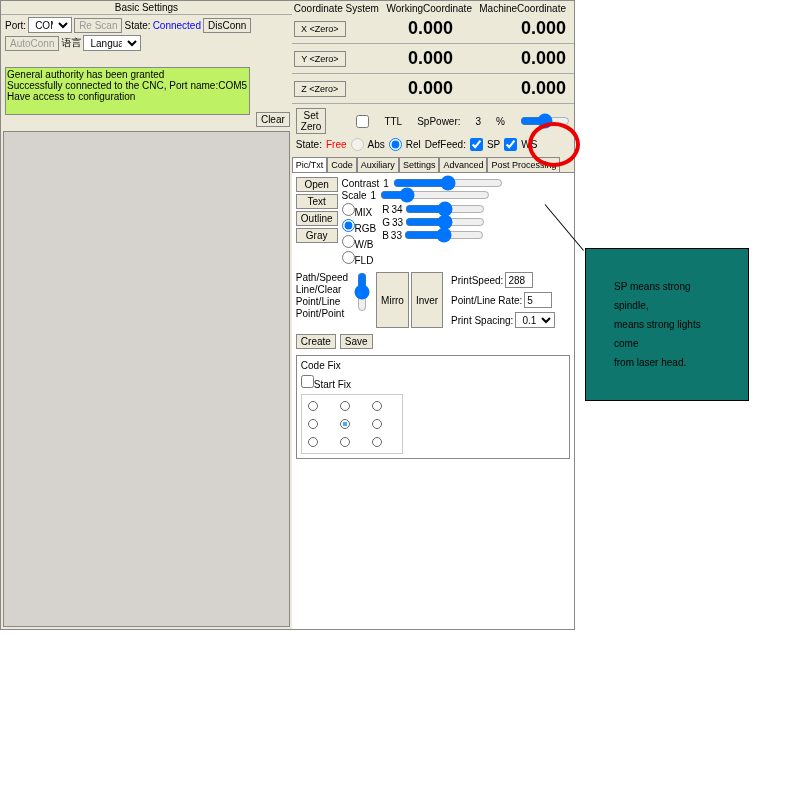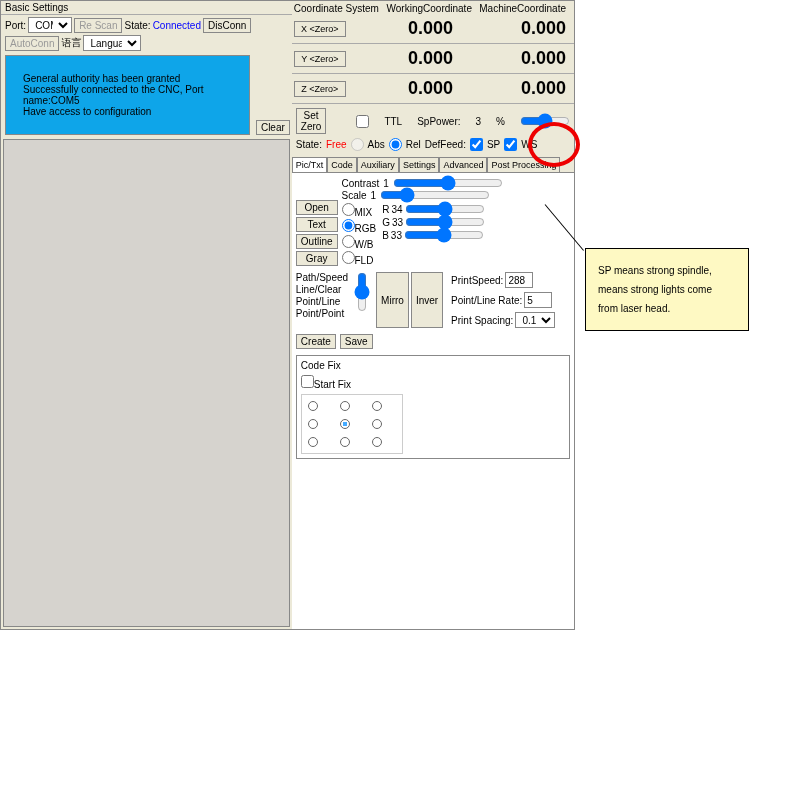--- a/index.html
+++ b/index.html
@@ -1,60 +1,60 @@
 <!DOCTYPE html>
 <html><head>
 <meta charset="utf-8">
 <style>
 * { box-sizing: border-box; margin: 0; padding: 0; font-family: "Microsoft YaHei", Arial, sans-serif; font-size: 10px; }
 body { background: #fff; width: 800px; height: 800px; position: relative; }
 .app { display: flex; width: 575px; height: 630px; border: 1px solid #888; background: #ece9d8; }
 .left { width: 340px; display: flex; flex-direction: column; }
 .right { flex: 1; display: flex; flex-direction: column; }
-.panel-title { background: #ece9d8; padding: 1px 4px; font-size: 10px; border-bottom: 1px solid #aaa; }
+.panel-title { background: #ece9d8; padding: 1px 4px; font-size: 10px; border-bottom: 1px solid #aaa; text-align: center; }
 .basic-row { display: flex; align-items: center; gap: 2px; padding: 2px 4px; flex-wrap: wrap; }
 .lbl { font-size: 10px; }
 select, input[type=text] { font-size: 10px; border: 1px solid #888; background: #fff; height: 16px; padding: 0 2px; }
 .btn { font-size: 10px; border: 1px solid #888; background: #ece9d8; padding: 1px 4px; cursor: pointer; }
 .btn:disabled { color: #999; }
 .state-connected { color: #00f; }
-.log-area { background: #0ea5e9; border: 1px solid #888; margin: 2px 4px; min-height: 48px; font-size: 10px; padding: 17px; position: relative; }
+.log-area { background: #bef264; border: 1px solid #888; margin: 14px 4px; min-height: 48px; font-size: 10px; padding: 1px; position: relative; }
 .log-wrap { display: flex; }
 .canvas-head { background: #ece9d8; font-size: 10px; padding: 2px 4px; }
 .canvas { flex: 1; background: #d6d3ce; margin: 2px; border: 1px solid #888; }
 .coord-head { display: flex; font-size: 9px; padding: 2px; }
 .coord-head > div { flex: 1; text-align: left; }
 .coord-row { display: flex; align-items: center; padding: 2px; }
 .zero-btn { width: 52px; font-size: 9px; border: 1px solid #888; background: #ece9d8; padding: 2px; }
 .coord-val { flex: 1; text-align: right; font-size: 18px; font-weight: bold; padding: 0 6px; }
 .divider { border-top: 1px solid #aaa; margin: 2px 0; }
 .setzero-row { display: flex; align-items: center; gap: 15px; padding: 2px 4px; }
 .state-row { display: flex; align-items: center; gap: 4px; padding: 2px 4px; font-size: 10px; position: relative; }
 .state-free { color: red; }
 .tabs { display: flex; border-bottom: 1px solid #888; margin-top: 4px; }
 .tab { font-size: 9px; padding: 2px 3px; border: 1px solid #888; border-bottom: none; background: #ece9d8; cursor: pointer; }
 .tab.active { background: #fff; }
 .tab-body { background: #fff; padding: 4px; flex: 1; }
 .pic-row { display: flex; align-items: center; gap: 4px; }
 input[type=range] { width: 80px; height: 12px; }
-.col-btns { display: flex; flex-direction: column; gap: 2px; justify-content: flex-end; }
+.col-btns { display: flex; flex-direction: column; gap: 2px; }
 .radio-col { display: flex; flex-direction: column; gap: 1px; }
 .rgb-sliders { display: flex; flex-direction: column; gap: 1px; }
 .rgb-row { display: flex; align-items: center; gap: 2px; }
 .path-section { margin-top: 6px; display: flex; gap: 8px; }
 .path-labels { display: flex; flex-direction: column; gap: 1px; font-size: 9px; }
 .path-btns { display: flex; gap: 2px; }
 .print-col { display: flex; flex-direction: column; gap: 4px; font-size: 9px; }
 .print-row { display: flex; align-items: center; gap: 2px; }
 .codefix { border: 1px solid #888; margin-top: 6px; padding: 4px; }
 .dot-grid { display: grid; grid-template-columns: repeat(3, 24px); gap: 8px; padding: 6px; border: 1px solid #ccc; width: fit-content; margin-top: 4px; }
 .dot { width: 10px; height: 10px; border: 1px solid #666; border-radius: 50%; }
 .dot.sel { background: radial-gradient(circle, #4af 40%, #fff 45%); }
 .red-circle { position: absolute; width: 52px; height: 45px; border: 4px solid #e00; border-radius: 50%; pointer-events: none; }
-.callout { position: absolute; border: 1px solid #000; background: #fef9c3; padding: 12px; font-size: 15px; line-height: 1.9; width: 164px; }
+.callout { position: absolute; border: 1px solid #000; background: #0f766e; padding: 28px; font-size: 15px; line-height: 1.9; width: 164px; }
 .callout-line { position: absolute; background: #000; height: 1px; transform-origin: left center; }
 .small-input { width: 28px; }
 .flex1 { flex: 1; }
 </style>
 </head>
 <body>
 
 <div class="app">
   <div class="left">
     <div class="panel-title">Basic Settings</div>

